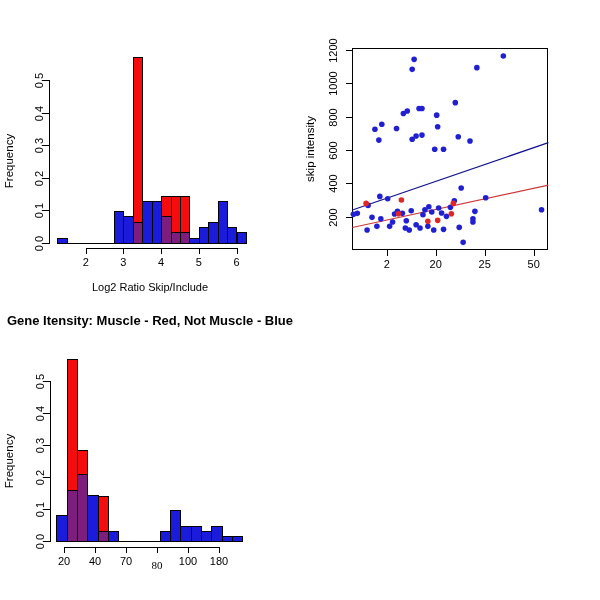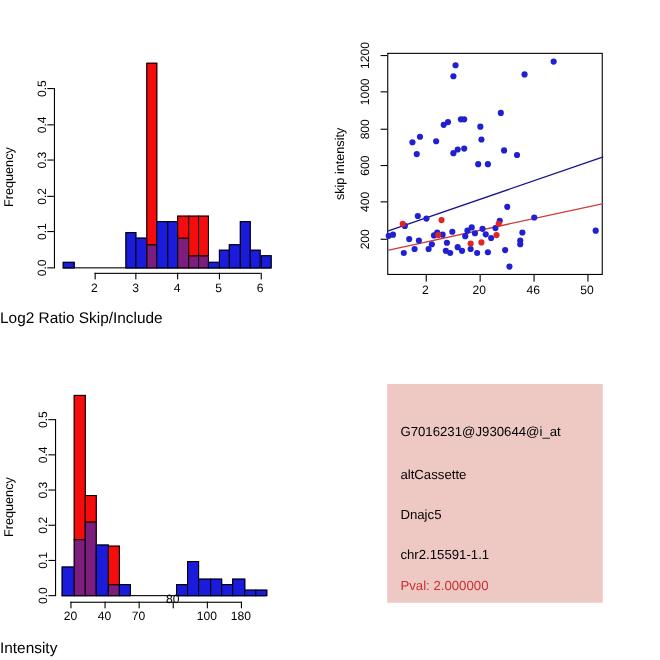--- a/index.html
+++ b/index.html
@@ -2,21 +2,21 @@
 <html><head>
 <meta charset="utf-8">
 <style>
   html,body{margin:0;padding:0;background:#fff}
   body{width:600px;height:600px;font-family:"Liberation Sans",sans-serif}
   .stage{position:relative;width:600px;height:600px;background:#fff;overflow:hidden}
   .panel{position:absolute;width:300px;height:300px}
   .p1{left:0;top:0}.p2{left:300px;top:0}.p3{left:0;top:300px}.p4{left:300px;top:300px}
   .title{position:absolute;left:0;right:0;top:13px;margin:0;text-align:center;
          font-size:13px;font-weight:bold;color:#000;letter-spacing:0;}
-  .xlab{position:absolute;left:0;right:0;top:281px;text-align:left;font-size:14px;color:#000}
+  .xlab{position:absolute;left:0;right:0;top:281px;text-align:center;font-size:11px;color:#000}
   .ylab{position:absolute;width:120px;height:14px;line-height:14px;text-align:center;
         font-size:11.5px;color:#000;transform:rotate(-90deg)}
   .p1 .ylab,.p3 .ylab{left:-51px;top:154px}
   .p2 .ylab{left:-50px;top:142px}
   .plot{position:absolute;left:0;top:0;width:300px;height:300px}
   .tick,.axisline{position:absolute;background:#000}
   .tlab{position:absolute;width:40px;text-align:center;font-size:11px;color:#000}
   .rlab{position:absolute;width:40px;height:13px;line-height:13px;text-align:center;
         font-size:11px;color:#000;transform:rotate(-90deg)}
   .bar{position:absolute;border:1px solid #000;box-sizing:border-box}
@@ -83,21 +83,21 @@
 
   <section class="panel p2">
     <div class="ylab">skip intensity</div>
     <div class="plot" id="plot-scatter">
         <div class="frame" style="left: 52px; top: 48px; width: 196px; height: 202px;"></div>
         <div class="tick" style="left: 86.7px; top: 250px; width: 1px; height: 6px;"></div>
         <div class="tlab" style="left: 66.7px; top: 258px;">2</div>
         <div class="tick" style="left: 135.7px; top: 250px; width: 1px; height: 6px;"></div>
         <div class="tlab" style="left: 115.7px; top: 258px;">20</div>
         <div class="tick" style="left: 184.7px; top: 250px; width: 1px; height: 6px;"></div>
-        <div class="tlab" style="left: 164.7px; top: 258px;">46</div>
+        <div class="tlab" style="left: 164.7px; top: 258px;">25</div>
         <div class="tick" style="left: 233.7px; top: 250px; width: 1px; height: 6px;"></div>
         <div class="tlab" style="left: 213.7px; top: 258px;">50</div>
         <div class="tick" style="left: 46px; top: 216.698px; width: 6px; height: 1px;"></div>
         <div class="rlab" style="left: 13px; top: 210.698px;">200</div>
         <div class="tick" style="left: 46px; top: 183.396px; width: 6px; height: 1px;"></div>
         <div class="rlab" style="left: 13px; top: 177.396px;">400</div>
         <div class="tick" style="left: 46px; top: 150.094px; width: 6px; height: 1px;"></div>
         <div class="rlab" style="left: 13px; top: 144.094px;">600</div>
         <div class="tick" style="left: 46px; top: 116.792px; width: 6px; height: 1px;"></div>
         <div class="rlab" style="left: 13px; top: 110.792px;">800</div>
@@ -175,22 +175,22 @@
           <circle cx="98.46" cy="213.70082" r="2.8" fill="#e02525"></circle>
           <circle cx="127.86" cy="221.36028" r="2.8" fill="#e02525"></circle>
           <circle cx="137.66" cy="220.36122" r="2.8" fill="#e02525"></circle>
           <circle cx="151.38000000000002" cy="213.70082" r="2.8" fill="#e02525"></circle>
           <circle cx="153.34000000000003" cy="203.37720000000002" r="2.8" fill="#e02525"></circle>
         </svg>
       </div>
   </section>
 
   <section class="panel p3">
+    <h2 class="title">Gene Itensity: Muscle - Red, Not Muscle - Blue</h2>
     <div class="ylab">Frequency</div>
-    <div class="xlab">Intensity</div>
     <div class="plot" id="plot-hist2">
         <div class="axisline" style="left: 50px; top: 81.3px; width: 1px; height: 161px;"></div>
         <div class="tick" style="left: 44px; top: 241.3px; width: 6px; height: 1px;"></div>
         <div class="rlab" style="left: 20px; top: 235.3px;">0.0</div>
         <div class="tick" style="left: 44px; top: 209.3px; width: 6px; height: 1px;"></div>
         <div class="rlab" style="left: 20px; top: 203.3px;">0.1</div>
         <div class="tick" style="left: 44px; top: 177.3px; width: 6px; height: 1px;"></div>
         <div class="rlab" style="left: 20px; top: 171.3px;">0.2</div>
         <div class="tick" style="left: 44px; top: 145.3px; width: 6px; height: 1px;"></div>
         <div class="rlab" style="left: 20px; top: 139.3px;">0.3</div>
@@ -199,21 +199,21 @@
         <div class="tick" style="left: 44px; top: 81.3px; width: 6px; height: 1px;"></div>
         <div class="rlab" style="left: 20px; top: 75.3px;">0.5</div>
         <div class="axisline" style="left: 64px; top: 247.3px; width: 156px; height: 1px;"></div>
         <div class="tick" style="left: 64px; top: 247.3px; width: 1px; height: 6px;"></div>
         <div class="tlab" style="left: 44px; top: 255.3px;">20</div>
         <div class="tick" style="left: 95px; top: 247.3px; width: 1px; height: 6px;"></div>
         <div class="tlab" style="left: 75px; top: 255.3px;">40</div>
         <div class="tick" style="left: 126px; top: 247.3px; width: 1px; height: 6px;"></div>
         <div class="tlab" style="left: 106px; top: 255.3px;">70</div>
         <div class="tick" style="left: 157px; top: 247.3px; width: 1px; height: 6px;"></div>
-        <div class="tlab" style="left: 137px; top: 239px;">80</div>
+        <div class="tlab" style="left: 137px; top: 259px; font-family: Liberation Serif, serif;">80</div>
         <div class="tick" style="left: 188px; top: 247.3px; width: 1px; height: 6px;"></div>
         <div class="tlab" style="left: 168px; top: 255.3px;">100</div>
         <div class="tick" style="left: 219px; top: 247.3px; width: 1px; height: 6px;"></div>
         <div class="tlab" style="left: 199px; top: 255.3px;">180</div>
         <div class="axisline" style="left: 56.25px; top: 241.3px; width: 186px; height: 1px;"></div>
         <div class="bar" style="left: 56.25px; top: 215.38px; width: 11.3385px; height: 26.92px; background: rgb(27, 27, 219);"></div>
         <div class="bar" style="left: 66.5885px; top: 189.78px; width: 11.3385px; height: 52.52px; background: rgb(125, 29, 125);"></div>
         <div class="bar" style="left: 66.5885px; top: 58.58px; width: 11.3385px; height: 132.2px; background: rgb(245, 13, 13);"></div>
         <div class="bar" style="left: 76.9115px; top: 174.1px; width: 11.3385px; height: 68.2px; background: rgb(125, 29, 125);"></div>
         <div class="bar" style="left: 76.9115px; top: 149.78px; width: 11.3385px; height: 25.32px; background: rgb(245, 13, 13);"></div>
@@ -225,23 +225,14 @@
         <div class="bar" style="left: 169.911px; top: 210.26px; width: 11.3385px; height: 32.04px; background: rgb(27, 27, 219);"></div>
         <div class="bar" style="left: 180.25px; top: 225.94px; width: 11.3385px; height: 16.36px; background: rgb(27, 27, 219);"></div>
         <div class="bar" style="left: 190.589px; top: 225.94px; width: 11.3385px; height: 16.36px; background: rgb(27, 27, 219);"></div>
         <div class="bar" style="left: 200.911px; top: 231.06px; width: 11.3385px; height: 11.24px; background: rgb(27, 27, 219);"></div>
         <div class="bar" style="left: 211.25px; top: 225.94px; width: 11.3385px; height: 16.36px; background: rgb(27, 27, 219);"></div>
         <div class="bar" style="left: 221.589px; top: 236.18px; width: 11.3385px; height: 6.12px; background: rgb(27, 27, 219);"></div>
         <div class="bar" style="left: 231.911px; top: 236.18px; width: 11.3385px; height: 6.12px; background: rgb(27, 27, 219);"></div>
       </div>
   </section>
 
-  <section class="panel p4">
-    <div class="infobox" style="background: rgb(238, 201, 196);">
-      <div class="info-line" style="top: 36px; color: rgb(0, 0, 0);">G7016231@J930644@i_at</div>
-      <div class="info-line" style="top: 75px; color: rgb(0, 0, 0);">altCassette</div>
-      <div class="info-line" style="top: 112px; color: rgb(0, 0, 0);">Dnajc5</div>
-      <div class="info-line" style="top: 148px; color: rgb(0, 0, 0);">chr2.15591-1.1</div>
-      <div class="info-line" style="top: 176px; color: rgb(200, 50, 50);">Pval: 2.000000</div>
-    </div>
-  </section>
 
 </div>
 
 </body></html>

